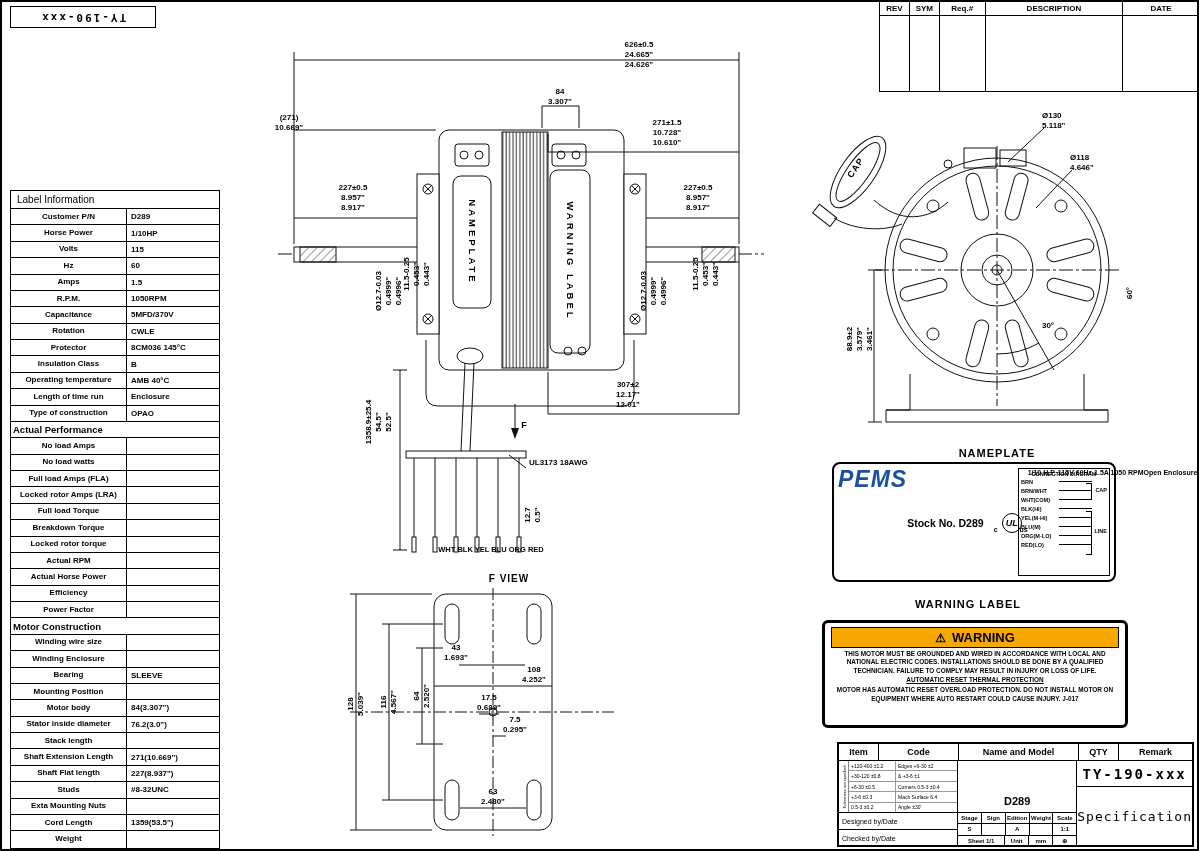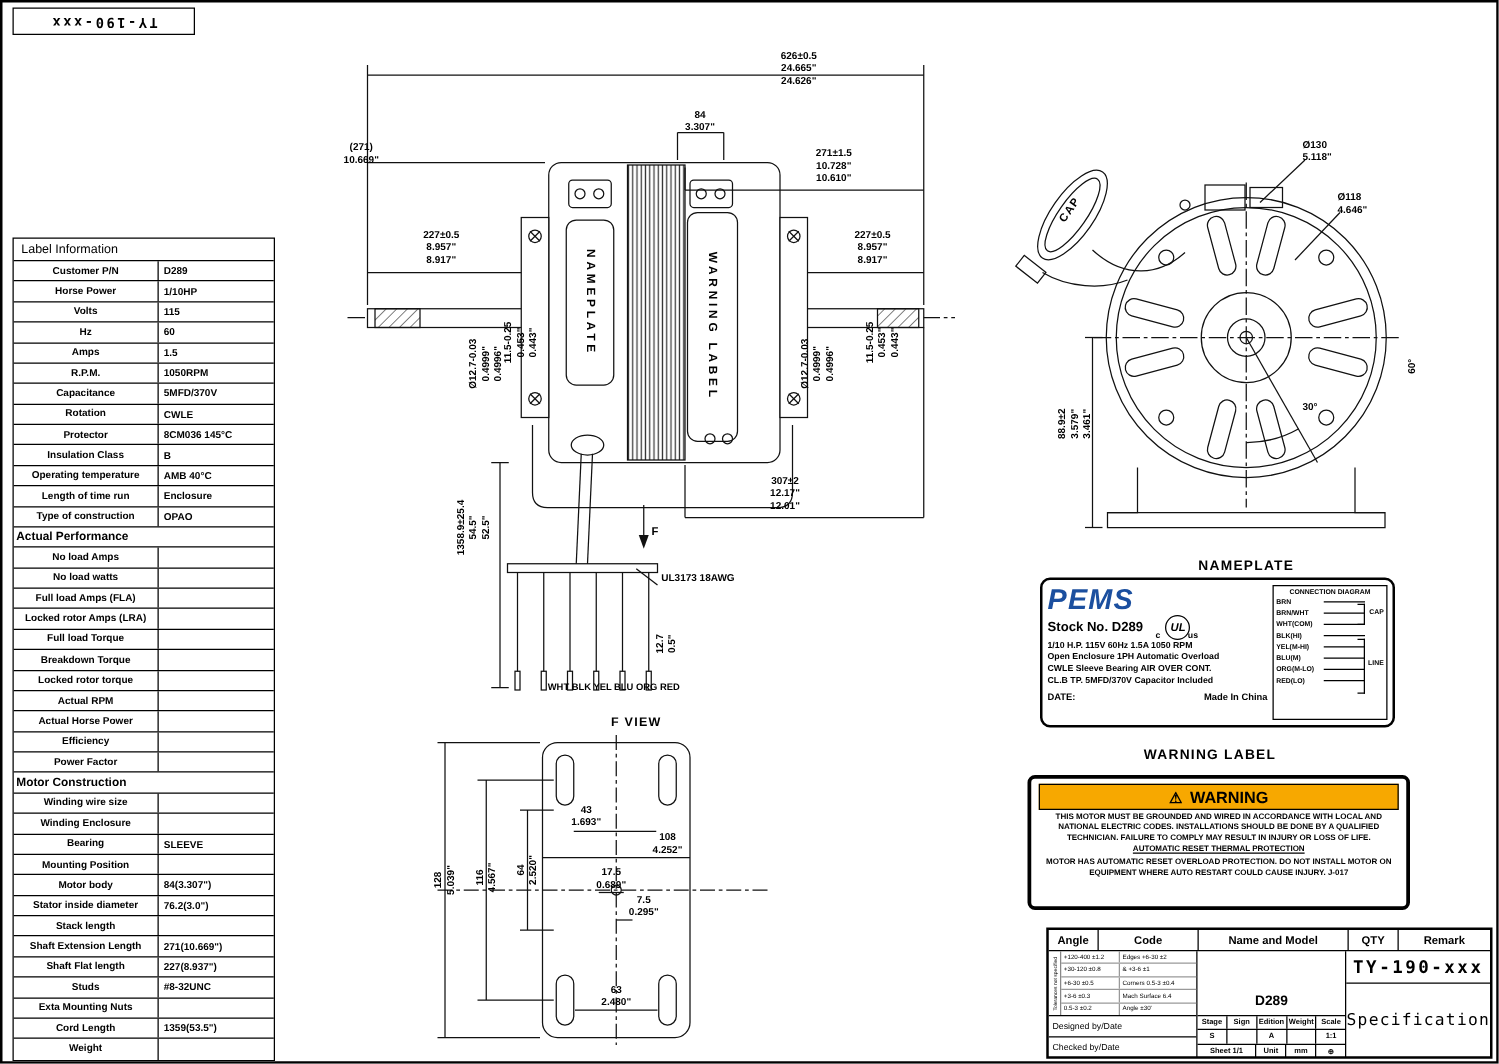--- a/index.html
+++ b/index.html
@@ -35,21 +35,21 @@
   .li-row{display:flex;height:16.38px;border-bottom:1px solid #000;align-items:stretch;box-sizing:border-box;}
   .li-row:last-child{border-bottom:none;}
   .li-label{width:115px;border-right:1px solid #000;font-size:8px;font-weight:bold;display:flex;align-items:center;justify-content:center;text-align:center;line-height:1;}
   .li-value{flex:1;font-size:8px;font-weight:bold;display:flex;align-items:center;padding-left:4px;}
   .li-row.section{align-items:center;}
   .li-section{width:100%;font-size:9.5px;font-weight:bold;padding-left:2px;}
 
   
   .nameplate{position:absolute;left:830px;top:460px;width:284px;height:120px;border:2px solid #000;border-radius:8px;
     box-sizing:border-box;display:flex;padding:4px;gap:4px;background:#fff;}
-  .np-left{flex:1;display:flex;flex-direction:column;min-width:0;}
+  .np-left{flex:1;display:flex;flex-direction:row;min-width:0;justify-content:space-between;}
   .brand{color:#1b4f9f;font-style:italic;font-weight:bold;font-size:23px;line-height:1;letter-spacing:1px;}
   .stock-row{display:flex;align-items:center;gap:10px;margin-top:1px;}
   .stock{font-weight:bold;font-size:10.5px;white-space:nowrap;}
   .ul-mark{position:relative;width:34px;height:20px;flex:none;}
   .ul-circle{position:absolute;left:8px;top:0;width:18px;height:18px;border:1.5px solid #000;border-radius:50%;
     font-style:italic;font-weight:bold;font-size:9px;display:flex;align-items:center;justify-content:center;}
   .ul-c{position:absolute;left:0;bottom:0;font-size:7px;font-weight:bold;}
   .ul-us{position:absolute;right:0;bottom:0;font-size:7px;font-weight:bold;}
   .np-line{font-weight:bold;font-size:7px;line-height:1.35;white-space:nowrap;}
   .np-bottom{display:flex;justify-content:space-between;font-weight:bold;font-size:7.5px;margin-top:3px;}
@@ -110,20 +110,37 @@
 </style>
 </head>
 <body>
 
 <div class="sheet">
 
   <div class="doccode">
     <span>TY-190-xxx</span>
   </div>
 
+  <div class="rev-table">
+      <div class="rev-col" style="width: 30px;">
+        <div class="rev-head">REV</div>
+      </div>
+      <div class="rev-col" style="width: 30px;">
+        <div class="rev-head">SYM</div>
+      </div>
+      <div class="rev-col" style="width: 46px;">
+        <div class="rev-head">Req.#</div>
+      </div>
+      <div class="rev-col" style="width: 138px;">
+        <div class="rev-head">DESCRIPTION</div>
+      </div>
+      <div class="rev-col" style="width: 76px;">
+        <div class="rev-head">DATE</div>
+      </div>
+    </div>
 
   <div class="spec-table">
     <div class="spec-title">Label Information</div>
     <div>
         <div class="li-row">
           <div class="li-label">Customer P/N</div>
           <div class="li-value">D289</div>
         </div>
         <div class="li-row">
           <div class="li-label">Horse Power</div>
@@ -471,21 +488,21 @@
   <div class="caption" style="left:507px;top:576px;font-size:10px">F VIEW</div>
   <div class="vlabel" style="left:470px;top:240px">NAMEPLATE</div>
   <div class="vlabel" style="left:568px;top:259px">WARNING LABEL</div>
 
   <div class="dim rot" style="left:354px;top:702px">128
 5.039"</div>
   <div class="dim rot" style="left:387px;top:700px">116
 4.567"</div>
   <div class="dim rot" style="left:420px;top:694px">64
 2.520"</div>
-  <div class="dim" style="left:467px;top:651px">43
+  <div class="dim" style="left:454px;top:651px">43
 1.693"</div>
   <div class="dim" style="left:532px;top:673px">108
 4.252"</div>
   <div class="dim" style="left:487px;top:701px">17.5
 0.689"</div>
   <div class="dim" style="left:513px;top:723px">7.5
 0.295"</div>
   <div class="dim" style="left:491px;top:795px">63
 2.480"</div>
 
@@ -570,21 +587,21 @@
       <span class="warn-tri">⚠</span>
       <span>WARNING</span>
     </div>
     <p class="warn-p">THIS MOTOR MUST BE GROUNDED AND WIRED IN ACCORDANCE WITH LOCAL AND NATIONAL ELECTRIC CODES. INSTALLATIONS SHOULD BE DONE BY A QUALIFIED TECHNICIAN. FAILURE TO COMPLY MAY RESULT IN INJURY OR LOSS OF LIFE.</p>
     <p class="warn-p u">AUTOMATIC RESET THERMAL PROTECTION</p>
     <p class="warn-p">MOTOR HAS AUTOMATIC RESET OVERLOAD PROTECTION. DO NOT INSTALL MOTOR ON EQUIPMENT WHERE AUTO RESTART COULD CAUSE INJURY.  J-017</p>
   </div>
 
   <div class="tb">
     <div class="tb-header">
-        <div class="tb-hcell" style="width: 40px;">Angle</div>
+        <div class="tb-hcell" style="width: 40px;">Item</div>
         <div class="tb-hcell" style="width: 80px;">Code</div>
         <div class="tb-hcell" style="width: 120px;">Name and Model</div>
         <div class="tb-hcell" style="width: 40px;">QTY</div>
         <div class="tb-hcell" style="width: 73px;">Remark</div>
       </div>
     <div class="tb-main">
       <div class="tb-left">
         <div class="tol">
           <div class="tol-rot">
             <span>Tolerances not specified</span>

